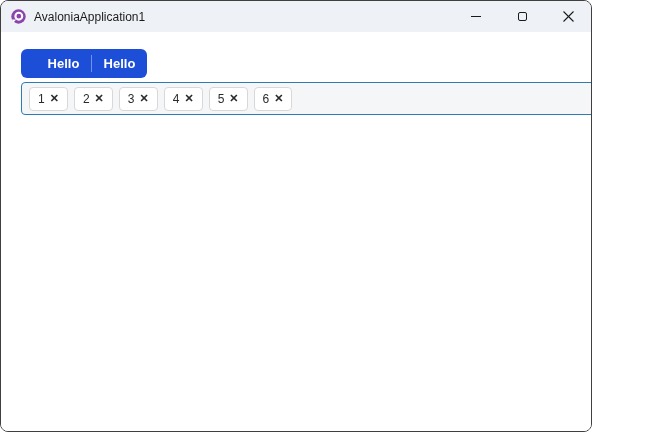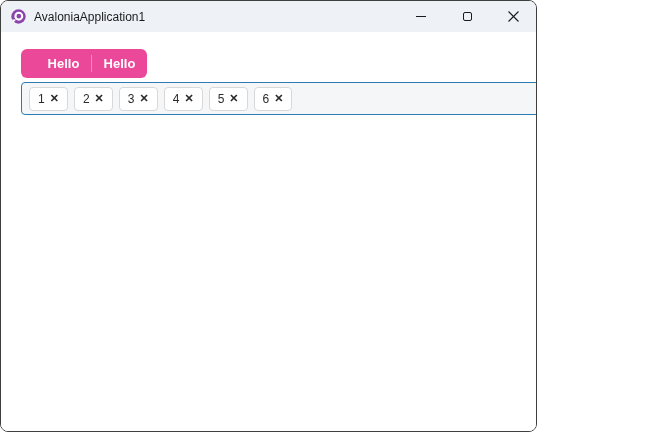--- a/index.html
+++ b/index.html
@@ -3,21 +3,21 @@
 <meta charset="utf-8">
 <style>
   * { margin: 0; padding: 0; box-sizing: border-box; }
   html, body {
     width: 647px; height: 432px;
     font-family: "Liberation Sans", sans-serif;
     background: #ffffff;
   }
   .window {
     position: relative;
-    width: 537px; height: 432px;
+    width: 592px; height: 432px;
     background: #ffffff;
     border: 1px solid #3f3f3f;
     border-radius: 8px;
     overflow: hidden;
   }
   
   .titlebar {
     height: 31px;
     background: #EEF2F7;
     display: flex;
@@ -56,21 +56,21 @@
   
   .content {
     position: relative;
     height: calc(100% - 31px);
     background: #ffffff;
   }
   .segmented {
     position: absolute;
     left: 20px; top: 17px;
     width: 126px; height: 29px;
-    background: #ec4899;
+    background: #1d4ed8;
     border-radius: 6px;
     display: flex;
     align-items: center;
     padding-left: 15px;
   }
   .seg-btn {
     flex: 1;
     height: 100%;
     border: none; background: transparent;
     color: #ffffff;

